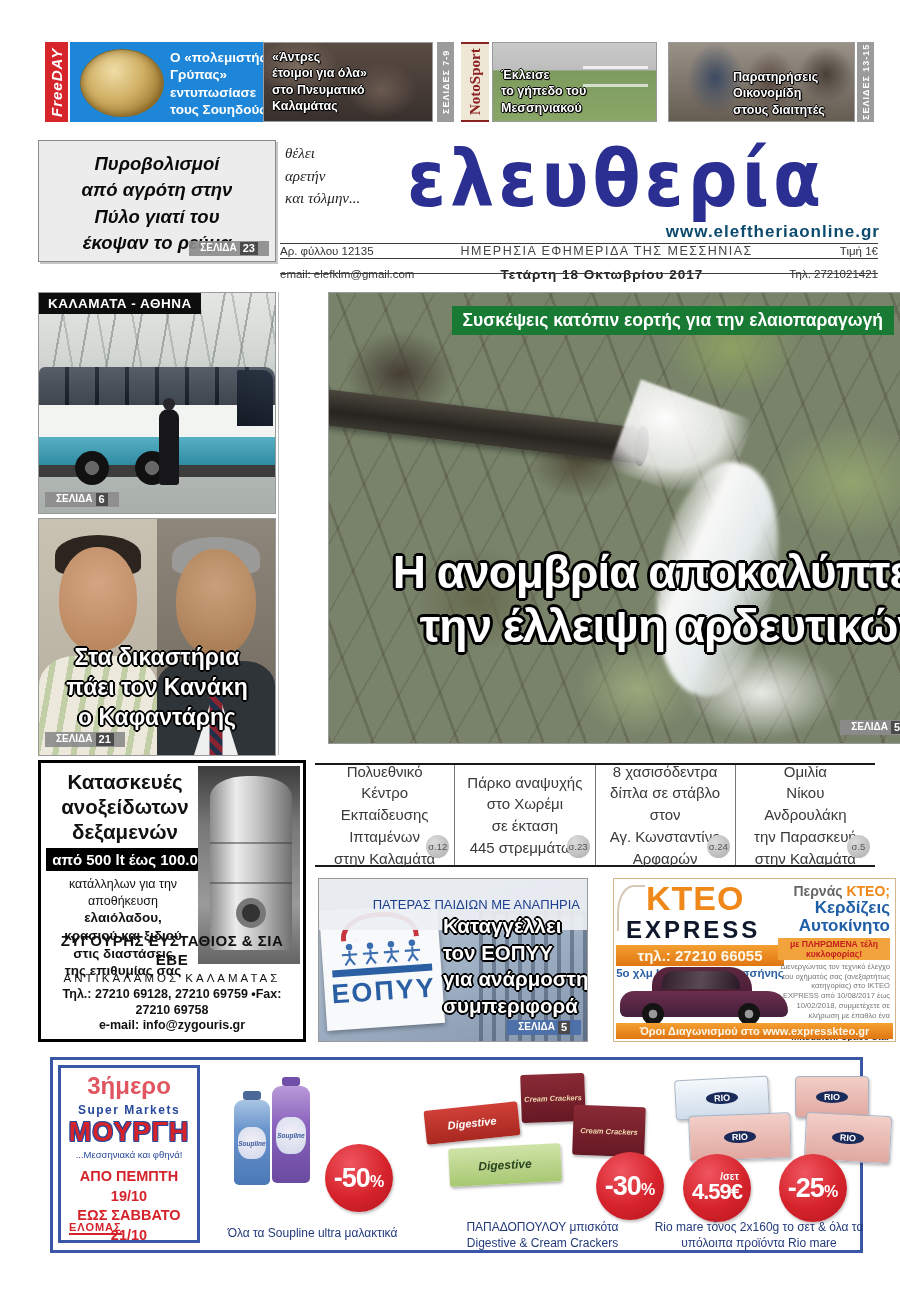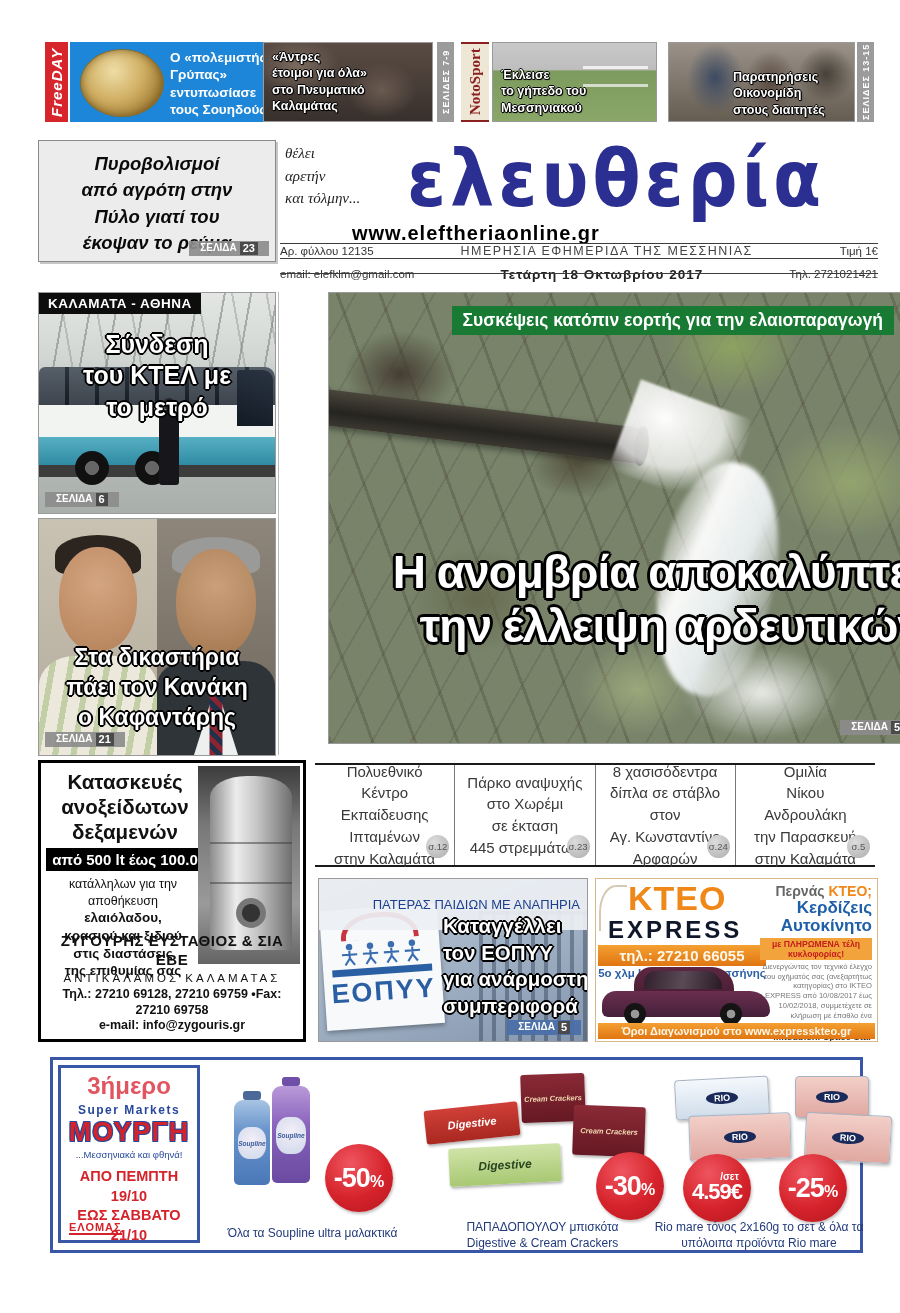--- a/index.html
+++ b/index.html
@@ -29,21 +29,21 @@
   .seal{position:absolute;left:10px;top:7px;width:82px;height:66px;border-radius:50%;
         background:radial-gradient(circle at 40% 32%,#efdda6 0%,#cfae62 45%,#9a7730 80%,#7a5c20 100%);
         border:1px solid #8a6a24;box-shadow:inset 0 0 8px rgba(90,60,10,.6);}
   .t1text{position:absolute;left:100px;top:7px;right:6px;color:#fff;font-weight:bold;font-size:13.5px;line-height:1.28;}
   
   .shootbox{background:#ececec;border:1px solid #8a8a8a;box-shadow:2px 2px 0 #c6c6c6;box-sizing:border-box;text-align:center;}
   .shoot-text{padding-top:10px;font-weight:bold;font-style:italic;font-size:18.5px;line-height:1.42;color:#0a0a0a;}
   .motto{font-family:"Liberation Serif","DejaVu Serif",serif;font-style:italic;font-size:15px;line-height:1.5;color:#222;}
   .logo{display:flex;align-items:center;justify-content:center;font-family:"DejaVu Sans","Liberation Sans",sans-serif;
         font-weight:900;font-size:70px;color:#2b2f91;letter-spacing:4px;transform:scaleY(1.12);}
-  .website{text-align:left;color:#000000;font-weight:bold;font-size:20px;letter-spacing:1px;}
+  .website{text-align:right;color:#0c4a6e;font-weight:bold;font-size:17px;letter-spacing:1px;}
   .mh-rule{height:1px;background:#3c3c3c;}
   .mh-row{display:flex;justify-content:space-between;align-items:center;font-size:11.5px;color:#333;}
   .mh-center{letter-spacing:1.5px;font-size:12.5px;color:#444;}
   .mh-date{font-weight:bold;font-size:13.5px;letter-spacing:1px;color:#222;}
   
   .pbadge{position:absolute;background:rgba(140,140,140,.92);color:#fff;font-size:10px;font-weight:bold;
           padding:1px 11px;display:flex;gap:3px;align-items:center;line-height:1.2;}
   .pb-num{background:#4a4a4a;padding:0 3px;font-size:11px;}
   .pbadge-blue{background:rgba(74,111,168,.95);}
   
@@ -280,23 +280,20 @@
       <div class="bus-win"></div>
         <div class="bus-body"></div>
         <div class="bus-teal"></div>
         <div class="bus-under"></div>
       <div class="bus-shield"></div>
     </div>
     <div class="wheel" style="left:36px;top:158px;"></div>
     <div class="wheel" style="left:96px;top:158px;"></div>
     <div class="person"></div>
     <div class="kicker-black">ΚΑΛΑΜΑΤΑ - ΑΘΗΝΑ</div>
-    <div class="ktel-headline outl-sm prel">Σύνδεση
-του ΚΤΕΛ με
-το μετρό</div>
     <div class="pbadge" style="left:6px;bottom:6px;">
       <span class="pb-label">ΣΕΛΙΔΑ</span>
         <span class="pb-num">6</span>
     </div>
   </div>
 
   <div class="abs photo" style="left:38px;top:518px;width:238px;height:238px;">
     <div class="port port-l">
       <div class="hair-l"></div>
         <div class="face face-l"></div>
@@ -420,21 +417,21 @@
     <div class="eopyy-headline outl-sm prel">Καταγγέλλει
 τον ΕΟΠΥΥ
 για ανάρμοστη
 συμπεριφορά</div>
     <div class="pbadge pbadge-blue" style="right:6px;bottom:6px;">
       <span class="pb-label">ΣΕΛΙΔΑ</span>
         <span class="pb-num">5</span>
     </div>
   </div>
 
-  <div class="abs kteo" style="left:595px;top:878px;width:283px;height:164px;">
+  <div class="abs kteo" style="left:613px;top:878px;width:283px;height:164px;">
     <div class="kteo-sketch"></div>
     <div class="kteo-logo">KTEO</div>
     <div class="kteo-express">EXPRESS</div>
     <div class="kteo-phone">τηλ.: 27210 66055</div>
     <div class="kteo-addr">5ο χλμ Καλαμάτας - Μεσσήνης</div>
     <div class="car">
       <div class="car-cabin"></div>
         <div class="car-glass"></div>
         <div class="car-body"></div>
       <div class="car-wheel" style="left:22px;"></div>

